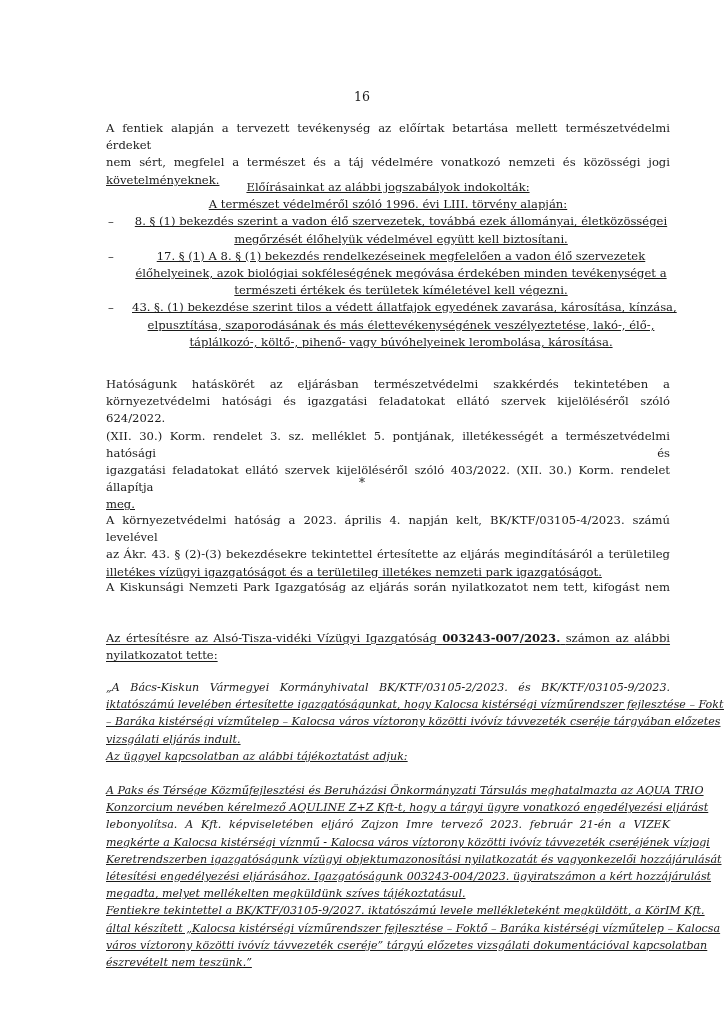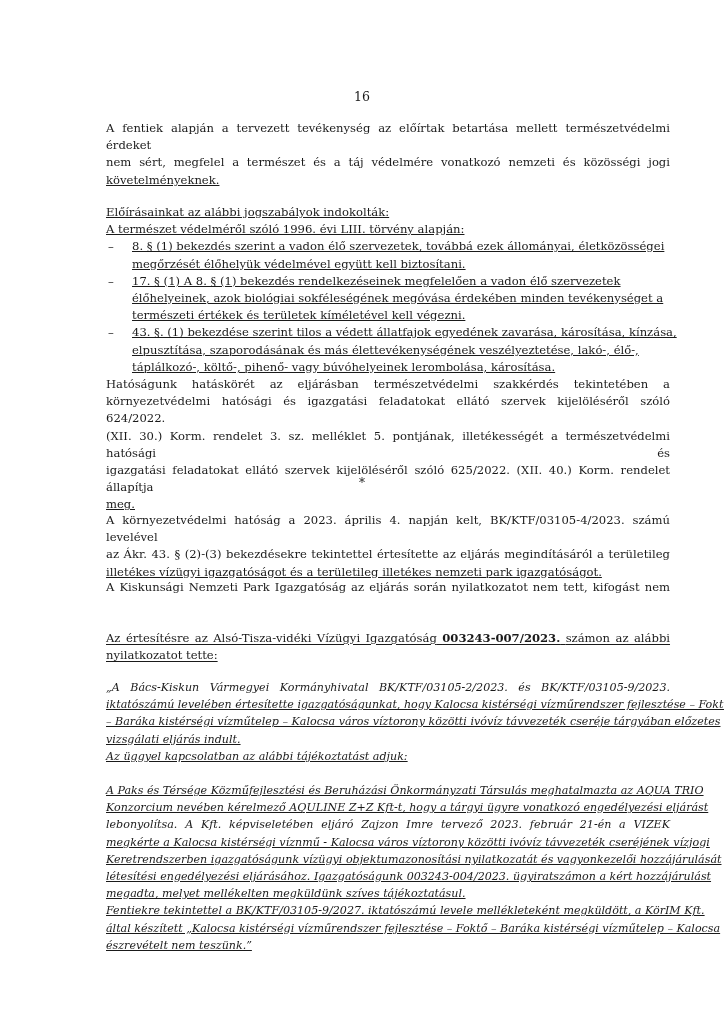--- a/index.html
+++ b/index.html
@@ -30,21 +30,21 @@
 <div class="page">
 
   <div class="page-number">16</div>
 
   <div class="block" style="top:120px;">
     <span class="jline">A fentiek alapján a tervezett tevékenység az előírtak betartása mellett természetvédelmi érdeket</span>
     <span class="jline">nem sért, megfelel a természet és a táj védelmére vonatkozó nemzeti és közösségi jogi</span>
     <span class="line">követelményeknek.</span>
   </div>
 
-  <div class="block" style="top:204px;">
+  <div class="block" style="top:179px;text-align:center;">
     <span class="line">Előírásainkat az alábbi jogszabályok indokolták:</span>
     <span class="line">A természet védelméről szóló 1996. évi LIII. törvény alapján:</span>
     <ul class="dash">
       <li>
         <span class="line">8. § (1) bekezdés szerint a vadon élő szervezetek, továbbá ezek állományai, életközösségei</span>
         <span class="line">megőrzését élőhelyük védelmével együtt kell biztosítani.</span>
       </li>
       <li>
         <span class="line">17. § (1) A 8. § (1) bekezdés rendelkezéseinek megfelelően a vadon élő szervezetek</span>
         <span class="line">élőhelyeinek, azok biológiai sokféleségének megóvása érdekében minden tevékenységet a</span>
@@ -55,21 +55,21 @@
         <span class="line">elpusztítása, szaporodásának és más élettevékenységének veszélyeztetése, lakó-, élő-,</span>
         <span class="line">táplálkozó-, költő-, pihenő- vagy búvóhelyeinek lerombolása, károsítása.</span>
       </li>
     </ul>
   </div>
 
   <div class="block" style="top:376px;">
     <span class="jline">Hatóságunk hatáskörét az eljárásban természetvédelmi szakkérdés tekintetében a</span>
     <span class="jline">környezetvédelmi hatósági és igazgatási feladatokat ellátó szervek kijelöléséről szóló 624/2022.</span>
     <span class="jline">(XII. 30.) Korm. rendelet 3. sz. melléklet 5. pontjának, illetékességét a természetvédelmi hatósági és</span>
-    <span class="jline">igazgatási feladatokat ellátó szervek kijelöléséről szóló 625/2022. (XII. 40.) Korm. rendelet állapítja</span>
+    <span class="jline">igazgatási feladatokat ellátó szervek kijelöléséről szóló 403/2022. (XII. 30.) Korm. rendelet állapítja</span>
     <span class="line">meg.</span>
   </div>
 
   <div class="separator">*</div>
 
   <div class="block" style="top:512px;">
     <span class="jline">A környezetvédelmi hatóság a 2023. április 4. napján kelt, BK/KTF/03105-4/2023. számú levelével</span>
     <span class="jline">az Ákr. 43. § (2)-(3) bekezdésekre tekintettel értesítette az eljárás megindításáról a területileg</span>
     <span class="line">illetékes vízügyi igazgatóságot és a területileg illetékes nemzeti park igazgatóságot.</span>
   </div>
@@ -101,16 +101,17 @@
   <div class="block italic" style="top:782px; font-size:11.1px;">
     <span class="line">A Paks és Térsége Közműfejlesztési és Beruházási Önkormányzati Társulás meghatalmazta az AQUA TRIO</span>
     <span class="line">Konzorcium nevében kérelmező AQULINE Z+Z Kft-t, hogy a tárgyi ügyre vonatkozó engedélyezési eljárást</span>
     <span class="jline">lebonyolítsa. A Kft. képviseletében eljáró Zajzon Imre tervező 2023. február 21-én a VIZEK</span>
     <span class="line">megkérte a Kalocsa kistérségi víznmű - Kalocsa város víztorony közötti ivóvíz távvezeték cseréjének vízjogi</span>
     <span class="line">Keretrendszerben igazgatóságunk vízügyi objektumazonosítási nyilatkozatát és vagyonkezelői hozzájárulását</span>
     <span class="line">létesítési engedélyezési eljárásához. Igazgatóságunk 003243-004/2023. ügyiratszámon a kért hozzájárulást</span>
     <span class="line">megadta, melyet mellékelten megküldünk szíves tájékoztatásul.</span>
     <span class="line">Fentiekre tekintettel a BK/KTF/03105-9/2027. iktatószámú levele mellékleteként megküldött, a KörIM Kft.</span>
     <span class="line">által készített „Kalocsa kistérségi vízműrendszer fejlesztése – Foktő – Baráka kistérségi vízműtelep – Kalocsa</span>
+    <span class="line">város víztorony közötti ivóvíz távvezeték cseréje” tárgyú előzetes vizsgálati dokumentációval kapcsolatban</span>
     <span class="line">észrevételt nem teszünk.”</span>
   </div>
 
 </div>
 
 </body></html>

